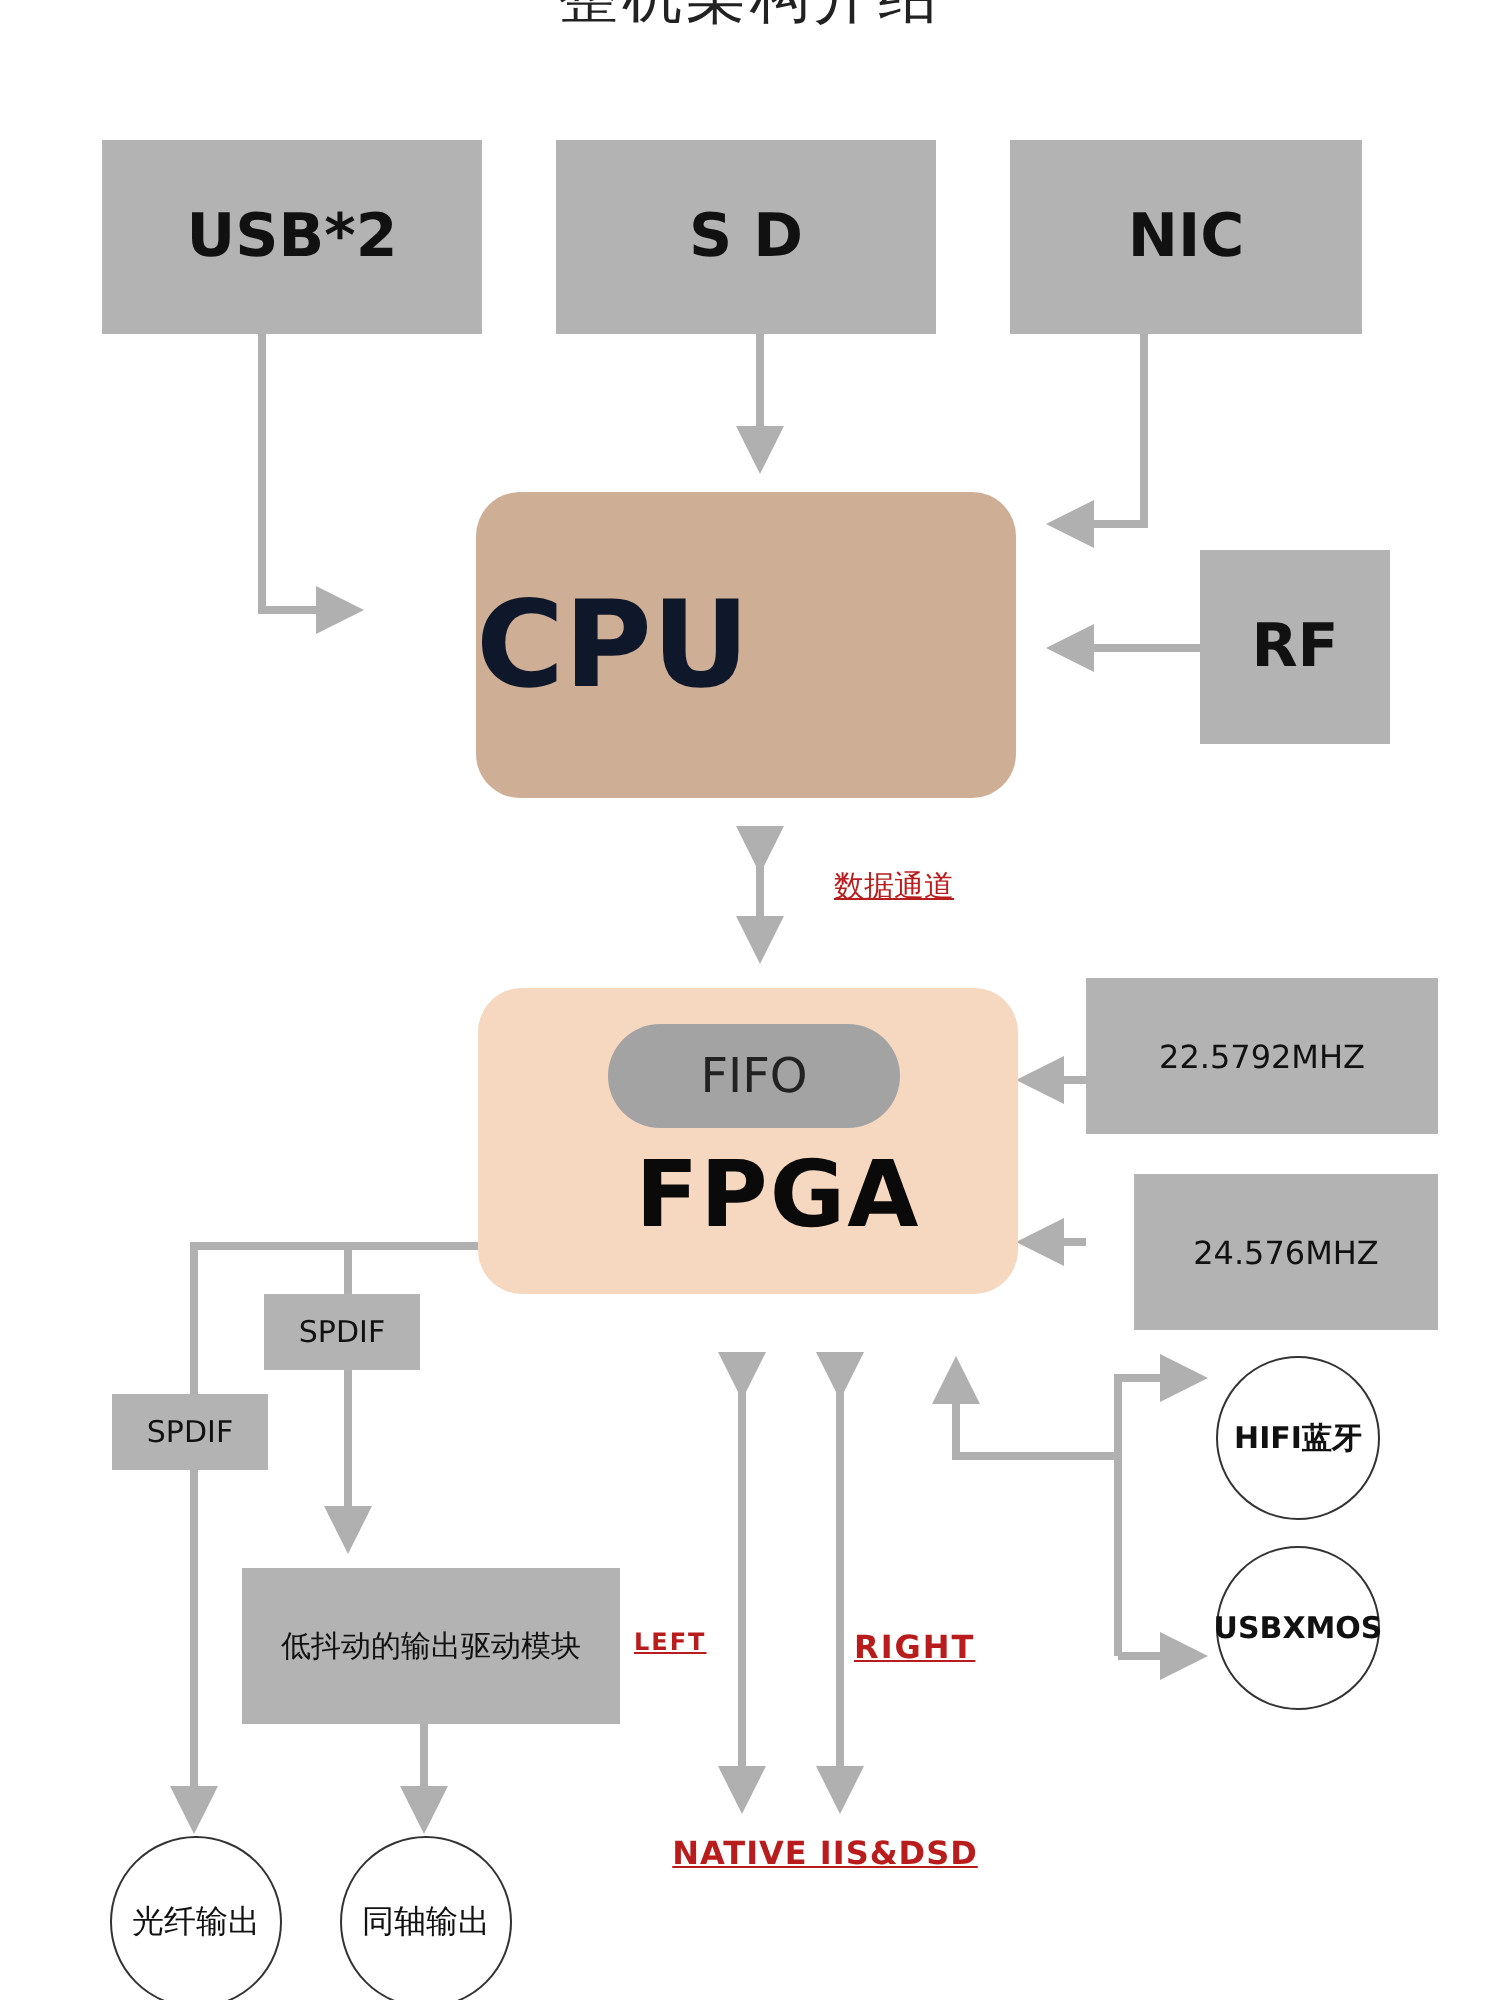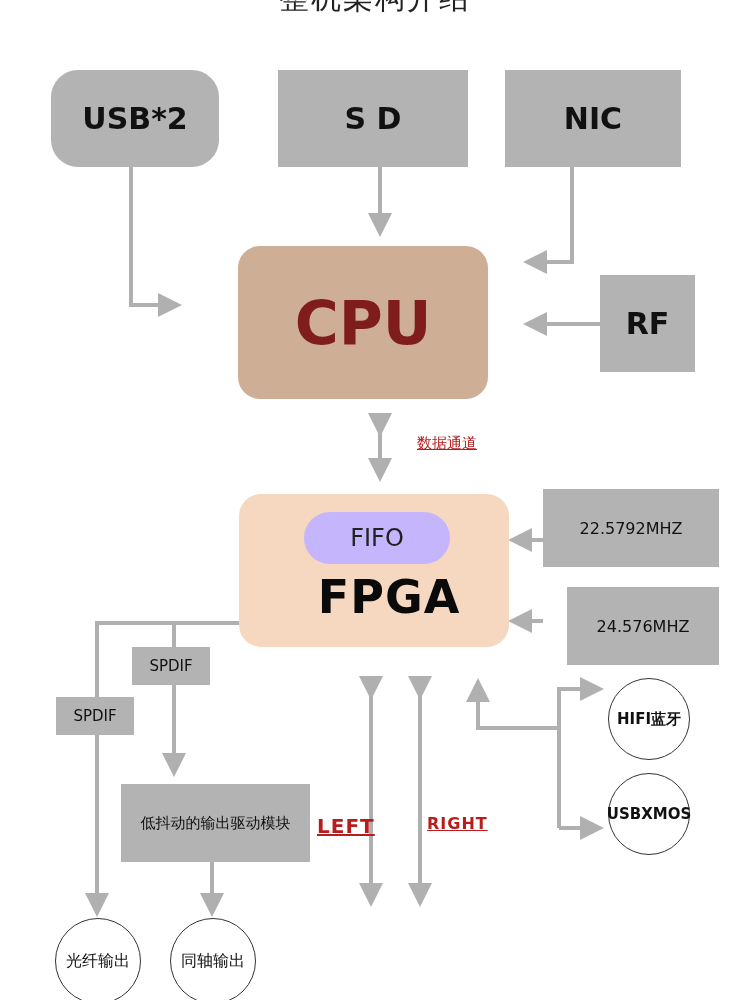--- a/index.html
+++ b/index.html
@@ -1,24 +1,24 @@
 <!DOCTYPE html>
 <html><head>
 <meta charset="utf-8">
 <style>
   html, body { margin: 0; padding: 0; background: #ffffff; }
   body { width: 750px; height: 1000px; position: relative; overflow: hidden;
          font-family: "DejaVu Sans", "Liberation Sans", sans-serif; }
   .box { position: absolute; background: #b3b3b3; display: flex; align-items: center; justify-content: center; color: #111; }
   .title { position: absolute; left: 0; width: 750px; top: -22px; text-align: center; font-size: 30px; color: #222; letter-spacing: 2px; }
   .big { font-weight: bold; font-size: 30px; }
-  .cpu { position: absolute; left: 238px; top: 246px; width: 250px; height: 153px; background: #cfae96; border-radius: 22px;
-         display: flex; align-items: center; justify-content: center; font-weight: bold; font-size: 60px; color: #7f1d1d; }
+  .cpu { position: absolute; left: 238px; top: 246px; width: 270px; height: 153px; background: #cfae96; border-radius: 22px;
+         display: flex; align-items: center; font-weight: bold; font-size: 60px; color: #0f172a; }
   .fpga { position: absolute; left: 239px; top: 494px; width: 270px; height: 153px; background: #f6d7c0; border-radius: 22px; }
-  .fifo { position: absolute; left: 65px; top: 18px; width: 146px; height: 52px; background: #c4b5fd; border-radius: 26px;
+  .fifo { position: absolute; left: 65px; top: 18px; width: 146px; height: 52px; background: #a3a3a3; border-radius: 26px;
           display: flex; align-items: center; justify-content: center; font-size: 24px; color: #222; }
   .fpga-label { position: absolute; left: 0; width: 270px; top: 76px; text-align: center; font-weight: bold; font-size: 46px; color: #0a0a0a; letter-spacing: 1px; padding-left: 15px; }
   .circle { position: absolute; width: 80px; height: 80px; border: 1.5px solid #333; border-radius: 50%; background: #fff;
             display: flex; align-items: center; justify-content: center; text-align: left; font-size: 16px; color: #111; }
   .bold { font-weight: bold; }
   .label { position: absolute; color: #b91c1c; text-decoration: underline; }
   svg { position: absolute; left: 0; top: 0; }
 </style>
 </head>
 <body>
@@ -54,21 +54,21 @@
 
     <polyline points="371,688 371,895" marker-start="url(#ah)" marker-end="url(#ah)"></polyline>
     <polyline points="420,688 420,895" marker-start="url(#ah)" marker-end="url(#ah)"></polyline>
 
     <polyline points="559,728 478,728 478,690" marker-end="url(#ah)"></polyline>
     <polyline points="559,828 559,689 592,689" marker-end="url(#ah)"></polyline>
     <polyline points="559,828 592,828" marker-end="url(#ah)"></polyline>
   </g>
 </svg>
 
-<div class="box big" style="left:51px;top:70px;width:168px;height:97px;border-radius:27px;">
+<div class="box big" style="left:51px;top:70px;width:190px;height:97px;">
   <span>USB*2</span>
 </div>
 <div class="box big" style="left:278px;top:70px;width:190px;height:97px;">
   <span>S D</span>
 </div>
 <div class="box big" style="left:505px;top:70px;width:176px;height:97px;">
   <span>NIC</span>
 </div>
 <div class="box big" style="left:600px;top:275px;width:95px;height:97px;">
   <span>RF</span>
@@ -98,24 +98,25 @@
   <span>SPDIF</span>
 </div>
 <div class="box" style="left:56px;top:697px;width:78px;height:38px;font-size:15px;">
   <span>SPDIF</span>
 </div>
 
 <div class="box" style="left:121px;top:784px;width:189px;height:78px;font-size:15px;">
   <span>低抖动的输出驱动模块</span>
 </div>
 
-<div class="label bold" style="left:317px;top:814px;font-size:20px;letter-spacing:1px;">LEFT</div>
+<div class="label bold" style="left:317px;top:814px;font-size:12px;letter-spacing:1px;">LEFT</div>
 <div class="label bold" style="left:427px;top:814px;font-size:16px;letter-spacing:1px;">RIGHT</div>
 
 <div class="label bold" style="left:320px;top:916px;width:185px;text-align:center;font-size:16px;line-height:22px;letter-spacing:0.5px;">
+  <div>NATIVE IIS&amp;DSD</div>
 </div>
 
 <div class="circle bold" style="left:608px;top:678px;width:80px;height:80px;font-size:15px;">
   <span>HIFI蓝牙</span>
 </div>
 <div class="circle bold" style="left:608px;top:773px;width:80px;height:80px;font-size:15px;line-height:20px;flex-direction:row;">
   <div>USB</div>
   <div>XMOS</div>
 </div>
 

